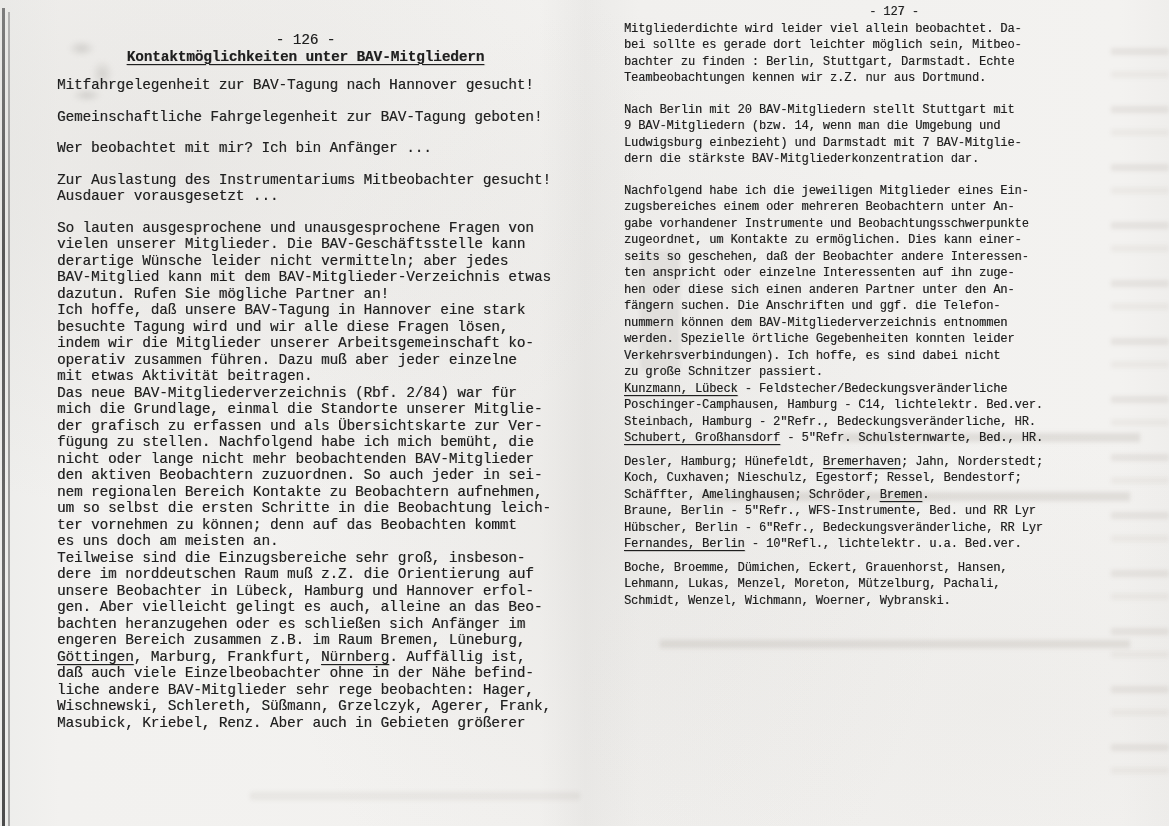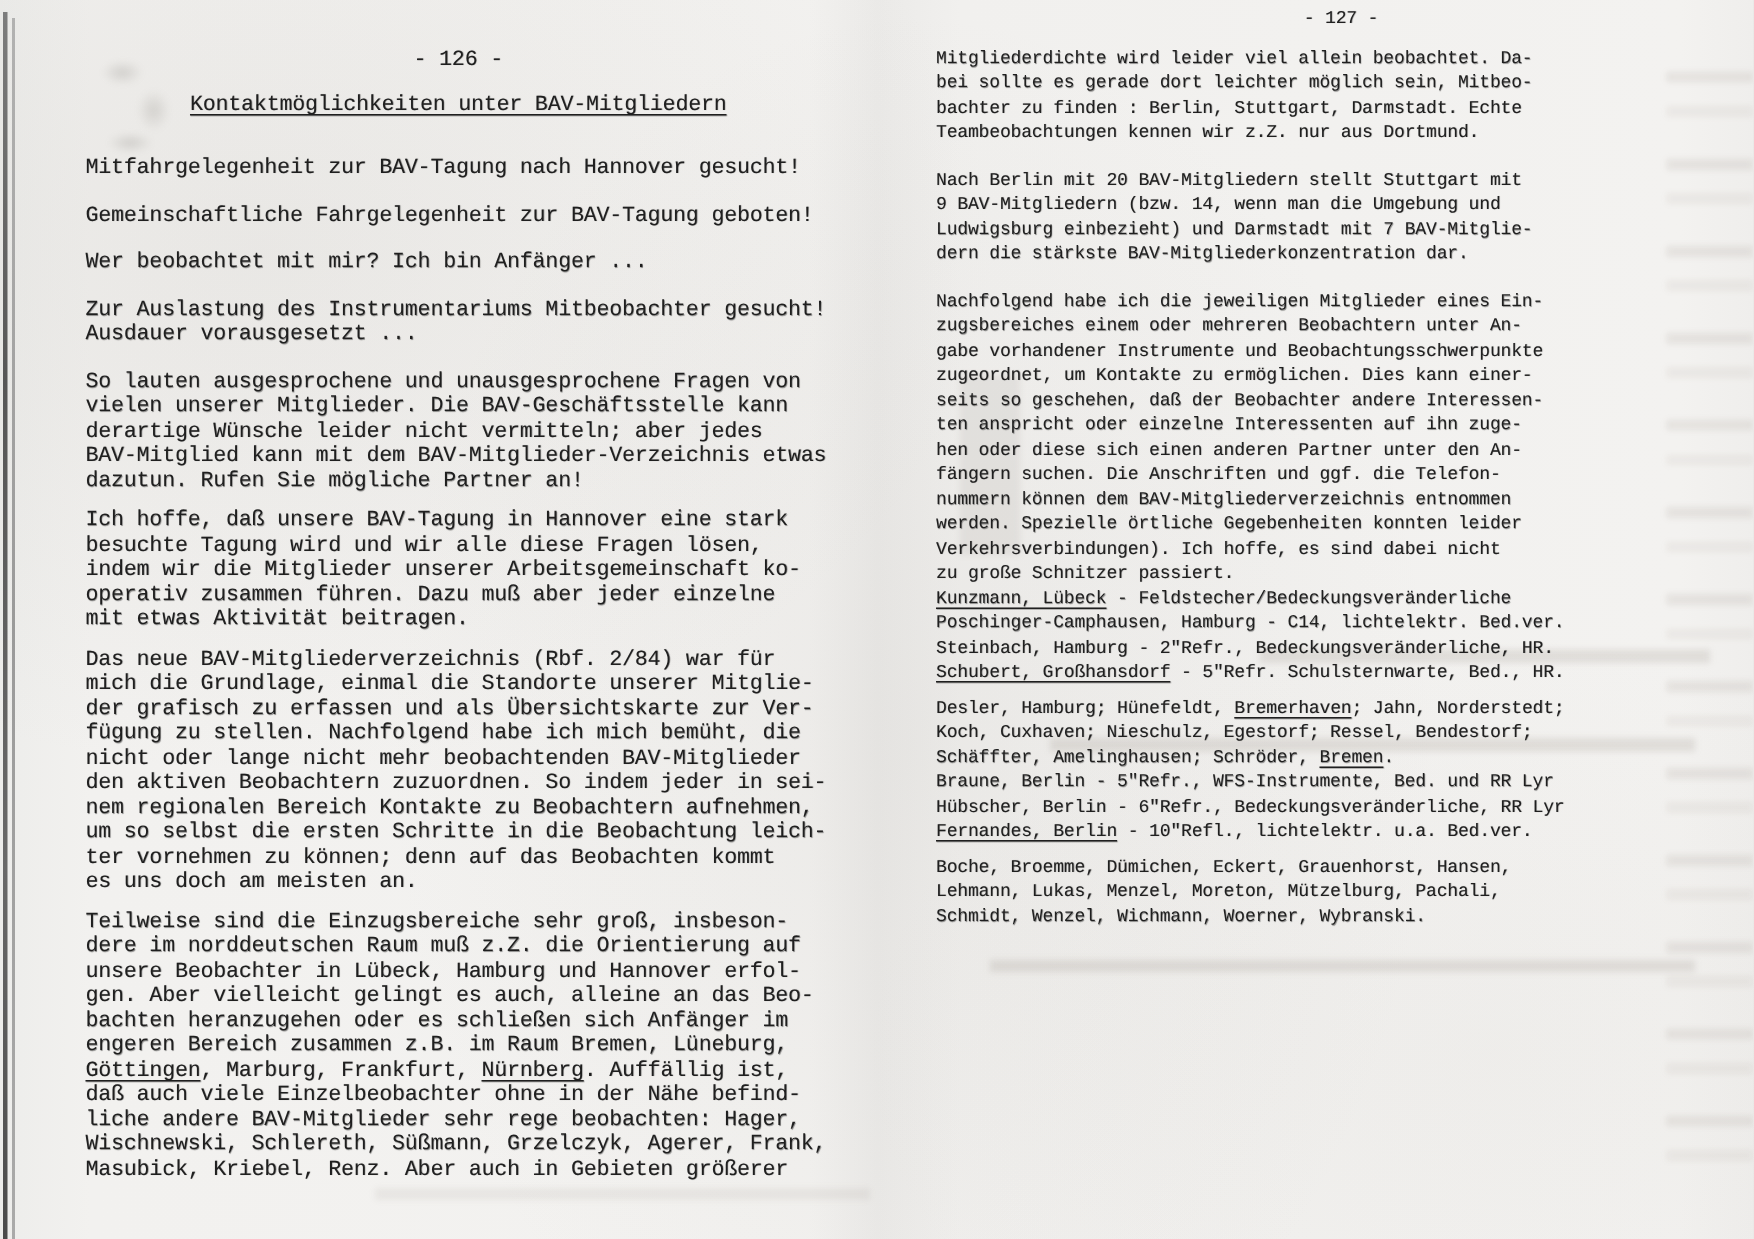--- a/index.html
+++ b/index.html
@@ -47,24 +47,24 @@
   .page-right{left:624px;top:4px;width:540px;font-size:12px;line-height:16.5px;letter-spacing:-0.1px;}
   .line{white-space:pre;}
   .page-number{text-align:center;}
   .heading{text-align:center;}
   .heading .line{display:inline;}
   .heading span, .u{
     text-decoration:underline;
     text-underline-offset:3px;
     text-decoration-thickness:1.4px;
   }
-  .sp-head{margin-top:13px;}
-  .sp-lead{margin-top:26px;}
+  .sp-head{font-weight:bold;}
+  .sp-lead{margin-top:12px;}
   .sp-wide{margin-top:15px;}
-  .sp-normal{margin-top:10px;font-family:Liberation Mono, monospace;}
+  .sp-normal{font-family:Liberation Mono, monospace;}
   .sp-tight{margin-top:7px;}
   .sp-section{}
 </style>
 </head>
 <body>
 
 <div class="scan">
 
   <div class="edge-a"></div>
   <div class="edge-b"></div>
@@ -107,21 +107,21 @@
         <div class="line">indem wir die Mitglieder unserer Arbeitsgemeinschaft ko-</div>
         <div class="line">operativ zusammen führen. Dazu muß aber jeder einzelne</div>
         <div class="line">mit etwas Aktivität beitragen.</div>
       </div>
       <div class="block para sp-normal">
         <div class="line">Das neue BAV-Mitgliederverzeichnis (Rbf. 2/84) war für</div>
         <div class="line">mich die Grundlage, einmal die Standorte unserer Mitglie-</div>
         <div class="line">der grafisch zu erfassen und als Übersichtskarte zur Ver-</div>
         <div class="line">fügung zu stellen. Nachfolgend habe ich mich bemüht, die</div>
         <div class="line">nicht oder lange nicht mehr beobachtenden BAV-Mitglieder</div>
-        <div class="line">den aktiven Beobachtern zuzuordnen. So indem jeder in sei-</div>
+        <div class="line">den aktiven Beobachtern zuzuordnen. So auch jeder in sei-</div>
         <div class="line">nem regionalen Bereich Kontakte zu Beobachtern aufnehmen,</div>
         <div class="line">um so selbst die ersten Schritte in die Beobachtung leich-</div>
         <div class="line">ter vornehmen zu können; denn auf das Beobachten kommt</div>
         <div class="line">es uns doch am meisten an.</div>
       </div>
       <div class="block para sp-normal">
         <div class="line">Teilweise sind die Einzugsbereiche sehr groß, insbeson-</div>
         <div class="line">dere im norddeutschen Raum muß z.Z. die Orientierung auf</div>
         <div class="line">unsere Beobachter in Lübeck, Hamburg und Hannover erfol-</div>
         <div class="line">gen. Aber vielleicht gelingt es auch, alleine an das Beo-</div>

